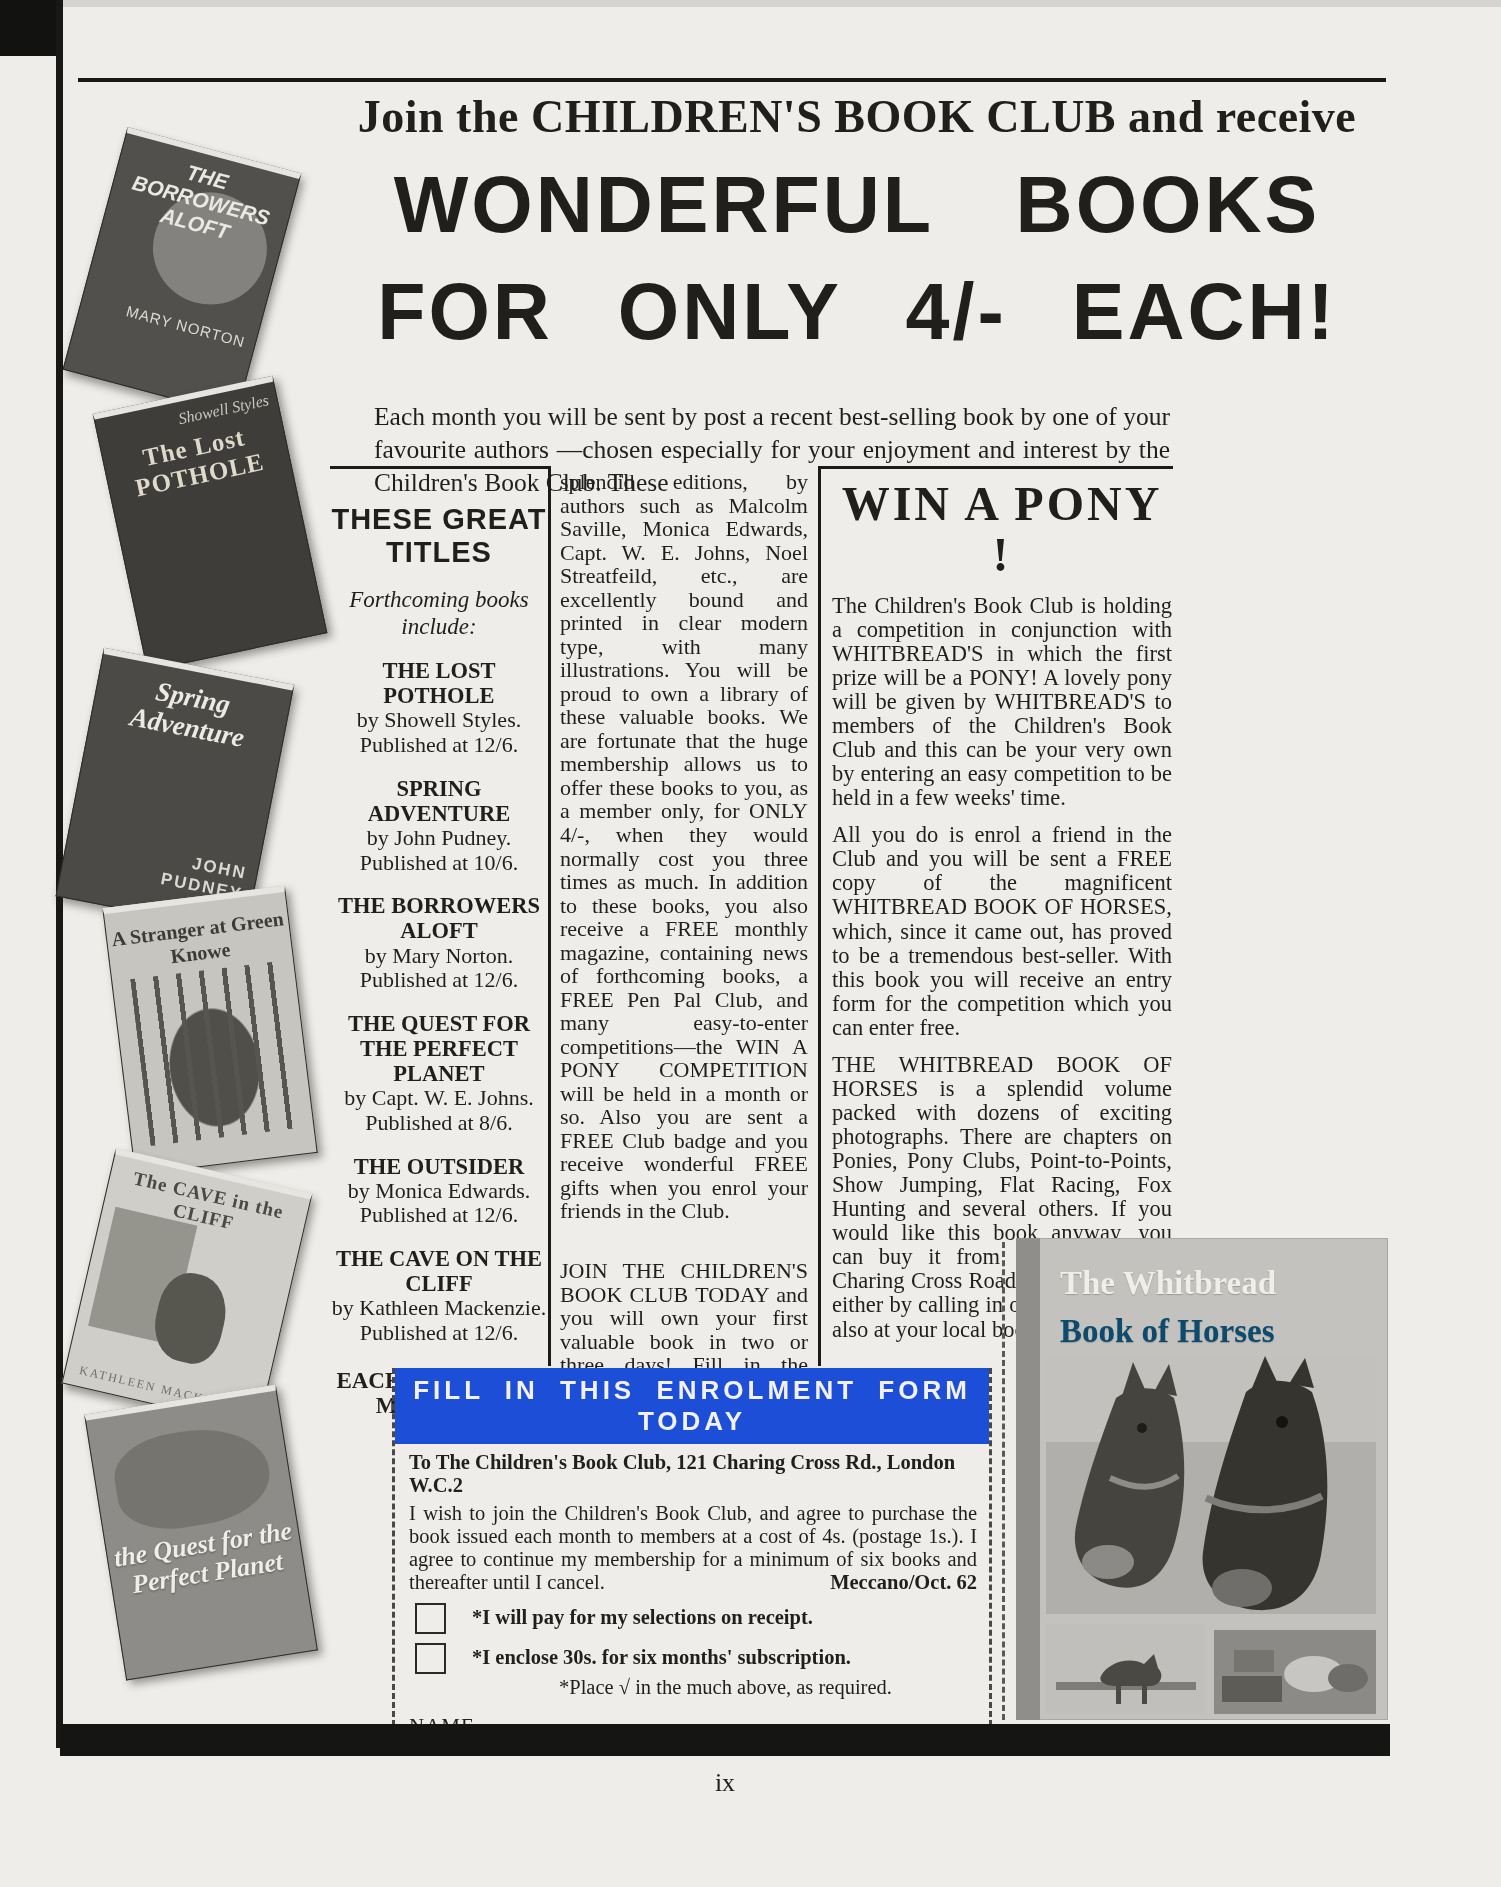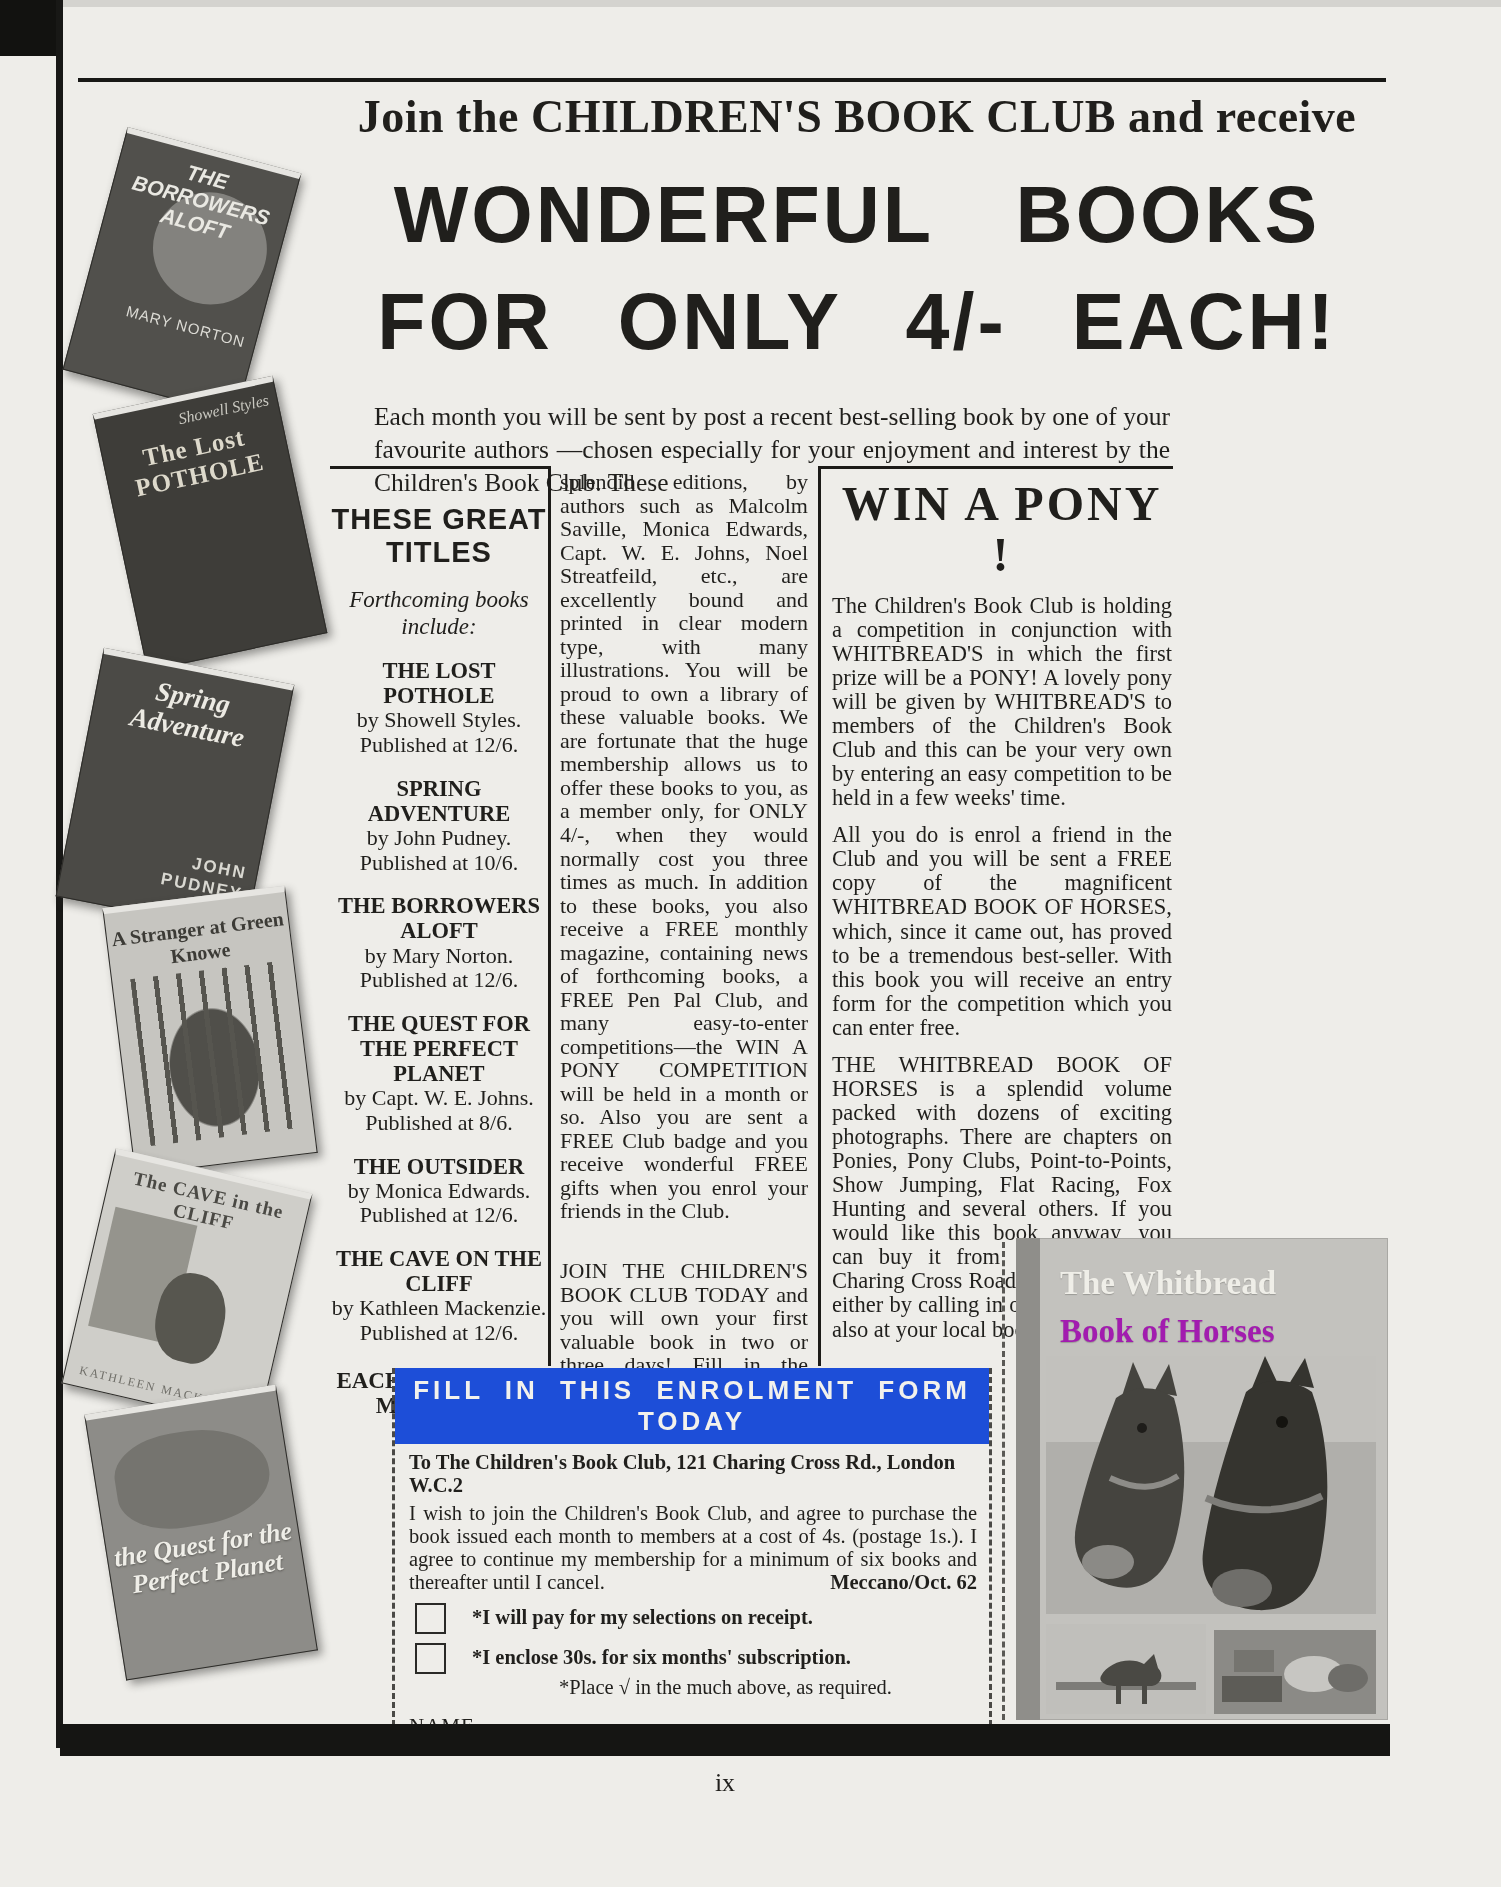--- a/index.html
+++ b/index.html
@@ -14,21 +14,21 @@
   .corner-black{position:absolute;left:0;top:0;width:63px;height:56px;background:#121210}
   .left-rule{position:absolute;left:56px;top:0;width:7px;height:1748px;background:#181816}
   .top-rule{position:absolute;left:78px;top:78px;width:1308px;height:4px;background:#181816}
   .bottom-bar{position:absolute;left:60px;top:1724px;width:1330px;height:32px;background:#151513;z-index:6}
   .cut-line{position:absolute;left:1002px;top:1242px;height:478px;border-left:3px dashed #5a5955}
 
   
   .header{position:absolute;left:318px;top:90px;width:1078px;text-align:center}
   .h-join{font-weight:700;font-size:46px;letter-spacing:.5px;white-space:nowrap}
   .h-big{font-family:"Liberation Sans",sans-serif;font-weight:900;font-size:79px;letter-spacing:3px;line-height:1.0}
-  .h-big1{margin-top:32px;word-spacing:58px}
+  .h-big1{margin-top:22px;word-spacing:58px}
   .h-big2{margin-top:28px;word-spacing:40px}
   .intro{position:absolute;left:374px;top:400px;width:796px;font-size:25.5px;line-height:1.3;text-align:justify}
 
   
   .v-rule-left{position:absolute;left:548px;top:466px;width:3px;height:900px;background:#1c1b18}
   .v-rule-right{position:absolute;left:818px;top:466px;width:3px;height:900px;background:#1c1b18}
   .pony-top-rule{position:absolute;left:821px;top:466px;width:352px;height:3px;background:#1c1b18}
 
   
   .col-left{position:absolute;left:330px;top:466px;width:218px;border-top:3px solid #1c1b18;
@@ -67,21 +67,21 @@
   .field-row{display:flex;align-items:baseline;margin-top:15px}
   .field-label{font-size:21px;letter-spacing:1px;flex:0 0 auto}
   .dots{flex:1 1 auto;border-bottom:3px dotted #52514d;height:16px;margin:0 2px 3px 16px}
 
   
   .whitbread{position:absolute;left:1016px;top:1238px;width:372px;height:482px;background:#c3c2be;
              box-shadow:0 0 0 1px #a9a8a4 inset}
   .wb-spine{position:absolute;left:0;top:0;width:24px;height:100%;background:#8f8e8a}
   .wb-title{position:absolute;left:44px;top:22px;width:300px;font-size:33px;font-weight:700;line-height:1.45;
             color:#efeee8;text-shadow:0 1px 1px #9a9995}
-  .wb-title .t2{color:#a21caf}
+  .wb-title .t2{color:#0c4a6e}
   .wb-main{position:absolute;left:30px;top:118px;width:330px;height:258px;background:#b0afab}
   .wb-small1{position:absolute;left:30px;top:386px;width:160px;height:90px;background:#c0bfbb}
   .wb-small2{position:absolute;left:198px;top:392px;width:162px;height:84px;background:#8b8a86}
   .wb-small1 svg,.wb-small2 svg{width:100%;height:100%;display:block}
 
   
   .cover{position:absolute;border:1px solid #2c2b28;box-shadow:4px 5px 9px rgba(40,40,38,.45);
          border-top:6px solid #e6e5e1}
   .cover .c-title{position:absolute;width:100%;text-align:center;font-weight:700}
   .bc1{left:92px;top:146px;width:178px;height:244px;background:#51504c;transform:rotate(15deg)}

